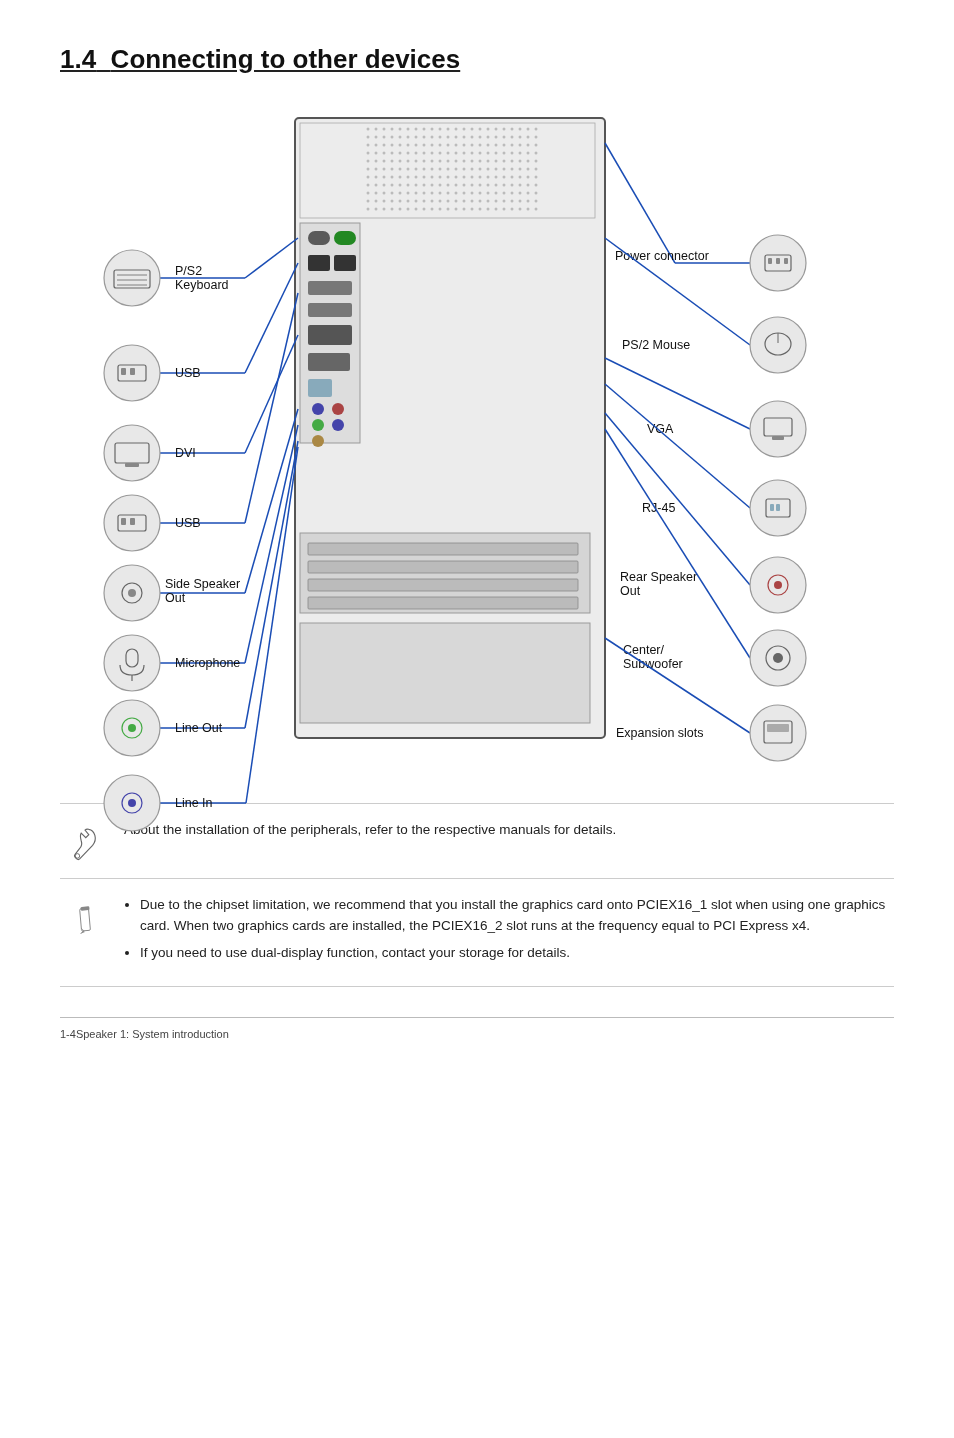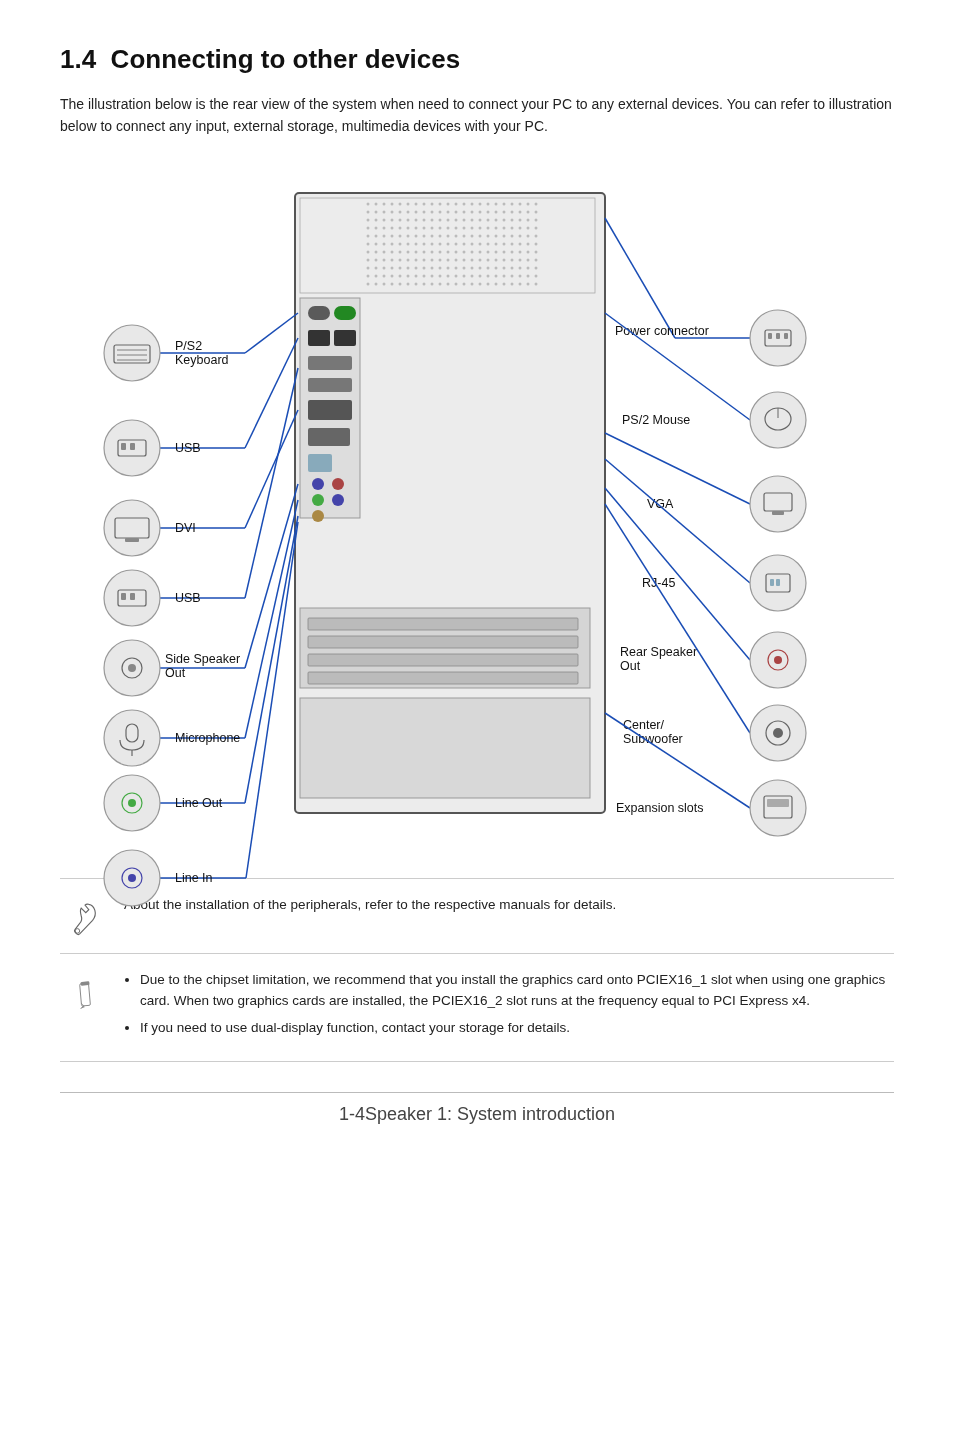--- a/index.html
+++ b/index.html
@@ -63,42 +63,41 @@
     }
     .note-text ul {
       list-style: disc;
       padding-left: 16px;
     }
     .note-text ul li {
       margin-bottom: 6px;
     }
     .footer-bar {
       display: flex;
-      justify-content: center;
+      justify-content: flex-start;
       align-items: center;
       border-top: 1px solid #bbb;
       margin-top: 30px;
       padding-top: 8px;
-      font-size: 18px;
+      font-size: 11px;
       color: #444;
     }
     .label-text {
       font-size: 12.5px;
       font-family: Arial, sans-serif;
       fill: #111;
     }
   </style>
 </head>
 <body>
 
-<div style="margin-bottom: 10px;">
+<div style="margin-bottom: 10px; text-decoration: underline;">
   <h1 class="section-title">
     <span>1.4</span>&nbsp;&nbsp;<span>Connecting to other devices</span>
   </h1>
-  <p class="intro-text">The illustration below is the rear view of the system when need to connect your PC to any external devices. You can refer to illustration below to connect any input, external storage, multimedia devices with your PC.</p>
 </div>
 
 <div class="diagram-container">
   <svg viewBox="0 0 834 760" width="834" height="760" style="display:block;margin:0 auto;">
 
     <rect x="235" y="25" width="310" height="620" rx="4" ry="4" fill="#ececec" stroke="#555" stroke-width="2"></rect>
 
     <rect x="240" y="30" width="295" height="95" fill="none" stroke="#aaa" stroke-width="0.8"></rect>
 
     <pattern id="dotGrid" x="0" y="0" width="8" height="8" patternUnits="userSpaceOnUse">

